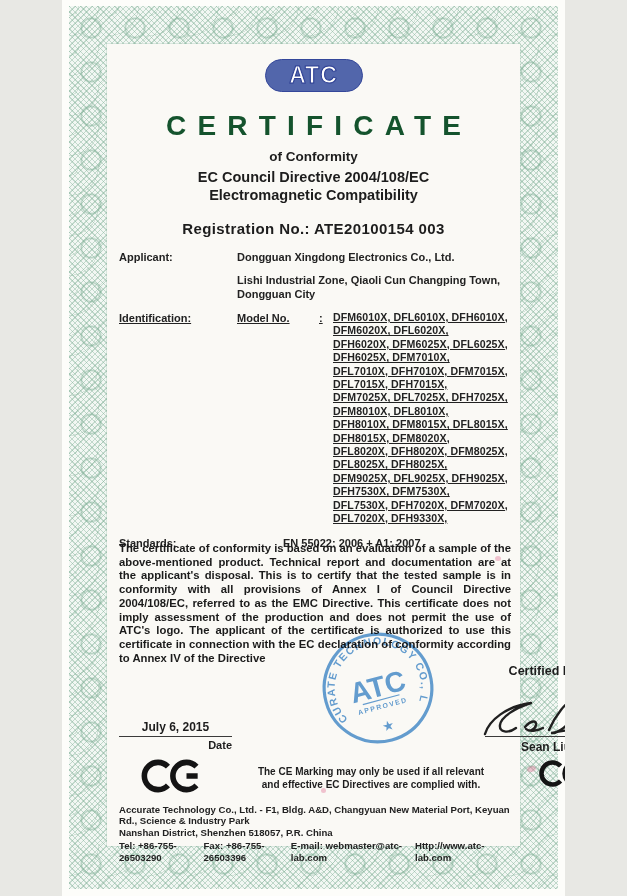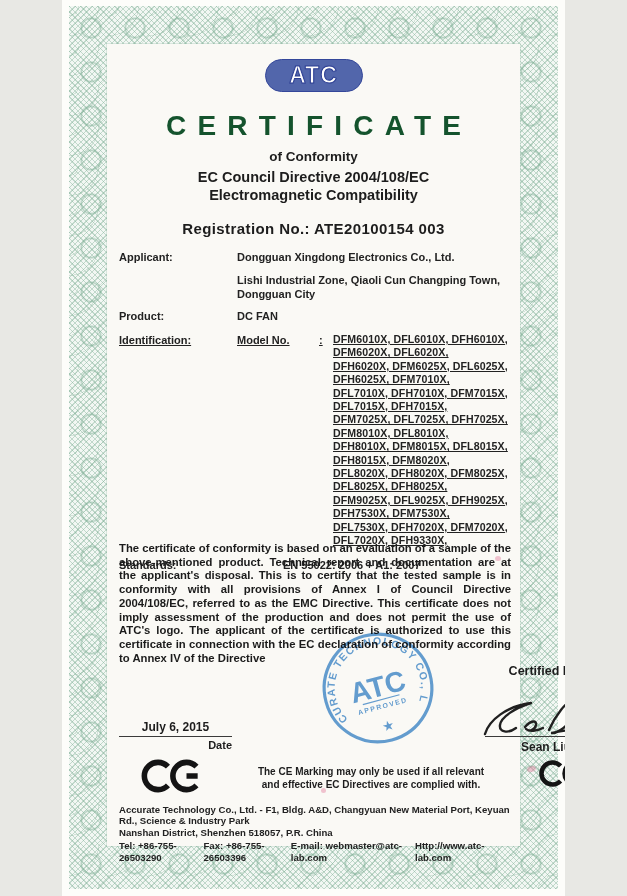--- a/index.html
+++ b/index.html
@@ -109,24 +109,20 @@
     <div class="cert-compat ctr">Electromagnetic Compatibility</div>
     <div class="cert-reg ctr">Registration No.: ATE20100154 003</div>
 
     <div class="fields">
       <div class="frow">
         <div>Applicant:</div>
         <div>
           <div>Dongguan Xingdong Electronics Co., Ltd.</div>
           <div class="addr">Lishi Industrial Zone, Qiaoli Cun Changping Town, Dongguan City</div>
         </div>
-      </div>
-      <div class="frow">
-        <div>Product:</div>
-        <div>DC FAN</div>
       </div>
       <div class="frow" style="margin-top:10px;text-decoration:underline;">
         <div>Identification:</div>
         <div class="ident-val">
           <div>Model No.</div>
           <div>:</div>
           <div class="models">
             <span>DFM6010X, DFL6010X, DFH6010X, DFM6020X, DFL6020X,</span>
             <span>DFH6020X, DFM6025X, DFL6025X, DFH6025X, DFM7010X,</span>
             <span>DFL7010X, DFH7010X, DFM7015X, DFL7015X, DFH7015X,</span>

